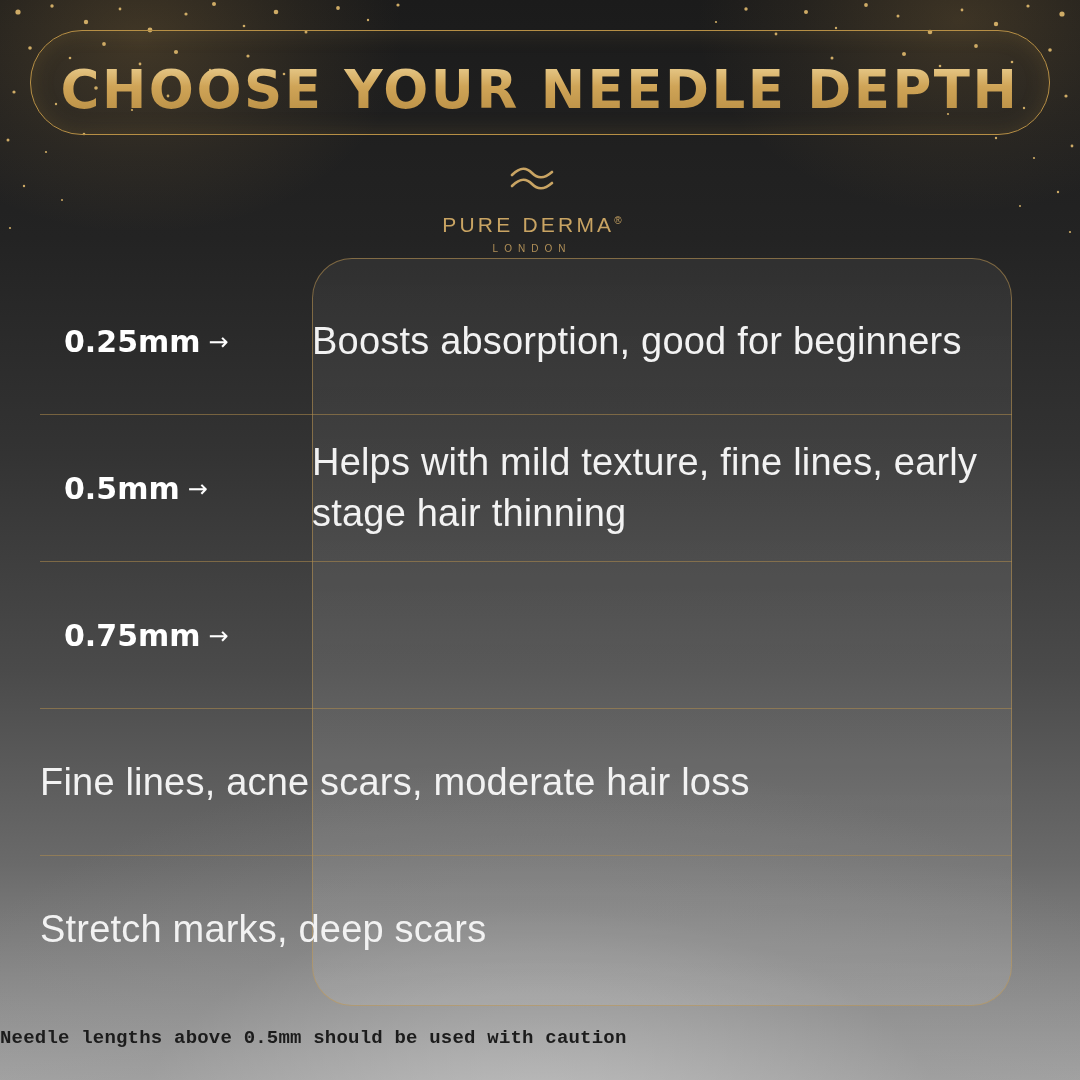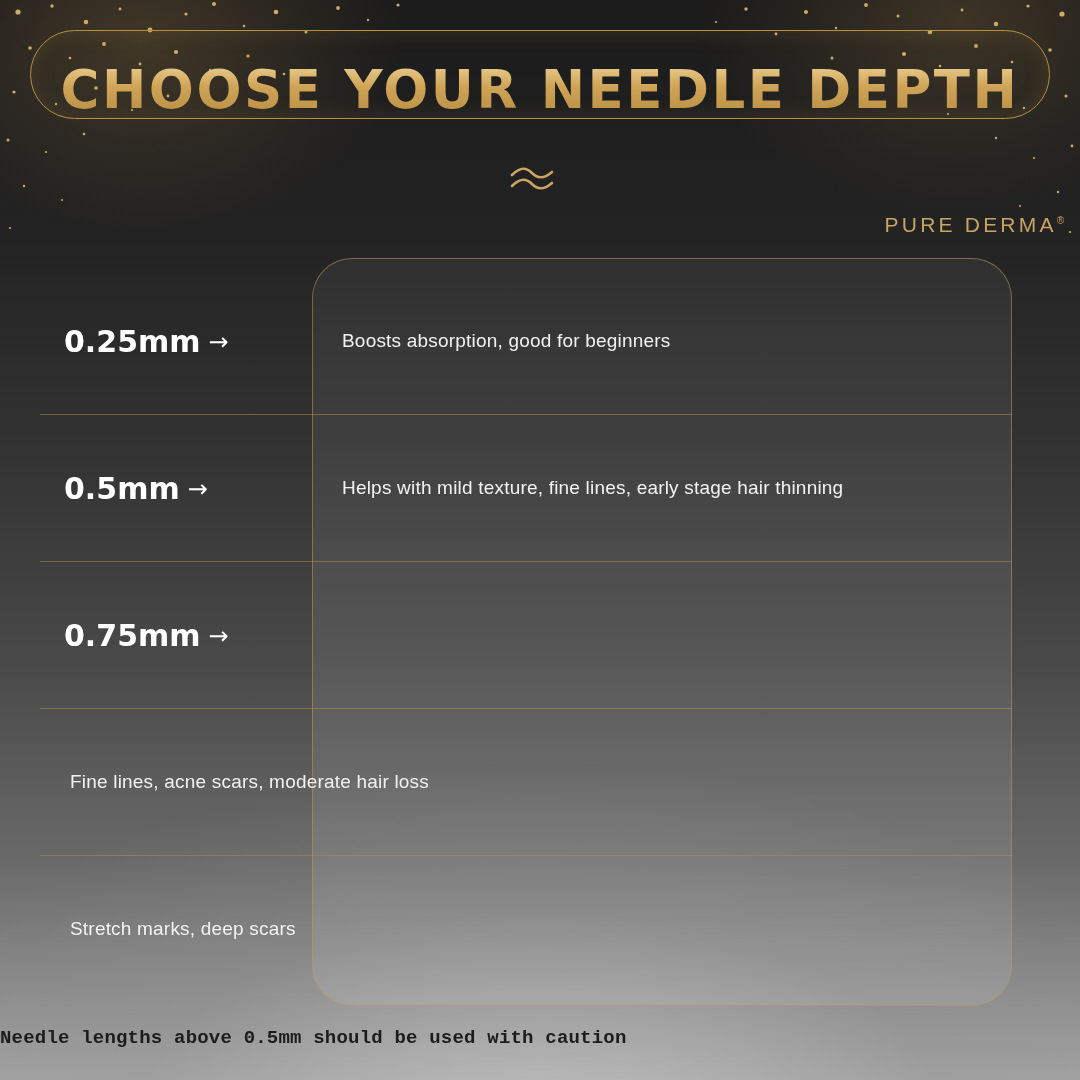--- a/index.html
+++ b/index.html
@@ -45,21 +45,21 @@
     width: 1080px; height: 260px;
     pointer-events: none;
   }
 
   
   .title-frame {
     position: absolute;
     left: 30px;
     top: 30px;
     width: 1020px;
-    height: 89px;
+    height: 105px;
     border: 1.6px solid #b78f45;
     border-radius: 52px;
     box-sizing: border-box;
     box-shadow: 0 0 22px rgba(183,143,69,0.18) inset;
   }
   .title-text {
     position: absolute;
     left: 0; right: 0;
     top: 28px;
     text-align: center;
@@ -73,21 +73,21 @@
     background-clip: text;
     -webkit-text-fill-color: transparent;
     white-space: nowrap;
   }
 
   
   .brand {
     position: absolute;
     left: 0; right: 16px;
     top: 165px;
-    text-align: right;
+    text-align: center;
   }
   .brand-mark {
     display: block;
     margin: 0 auto 14px auto;
   }
   .brand-name {
     font-family: "Liberation Sans", sans-serif;
     font-size: 21px;
     letter-spacing: 3.2px;
     color: #c9a463;
@@ -152,25 +152,24 @@
   .row-arrow {
     font-weight: 400;
     font-size: 24px;
     margin-left: 8px;
     color: #ffffff;
     position: relative;
     top: -2px;
   }
   .row-desc {
     flex: 1;
-    padding-left: 30px;
     padding-right: 24px;
     font-family: "Liberation Sans", sans-serif;
     font-weight: 300;
-    font-size: 19px;
+    font-size: 38px;
     line-height: 1.33;
     color: #f2f2f2;
     letter-spacing: 0.2px;
   }
 
   .footnote {
     position: absolute;
     left: 0; right: 0;
     bottom: 31px;
     text-align: left;
@@ -260,20 +259,21 @@
   </div>
 
   <div class="brand">
     <svg class="brand-mark" width="46" height="34" viewBox="0 0 46 34" xmlns="http://www.w3.org/2000/svg">
       <path d="M3 10 C11 2, 17 2, 23 8 C29 14, 35 14, 43 7" fill="none" stroke="#c9a463" stroke-width="2.6" stroke-linecap="round"></path>
       <path d="M3 21 C11 13, 17 13, 23 19 C29 25, 35 25, 43 18" fill="none" stroke="#c9a463" stroke-width="2.6" stroke-linecap="round"></path>
     </svg>
     <div class="brand-name">
       <span>PURE DERMA</span><span class="brand-reg">®</span>
     </div>
+    <div class="brand-sub">LONDON</div>
   </div>
 
   <div class="panel"></div>
 
   <div class="rows">
 
     <div class="row">
       <div class="row-depth">
         <span>0.25mm</span><span class="row-arrow">→</span>
       </div>

